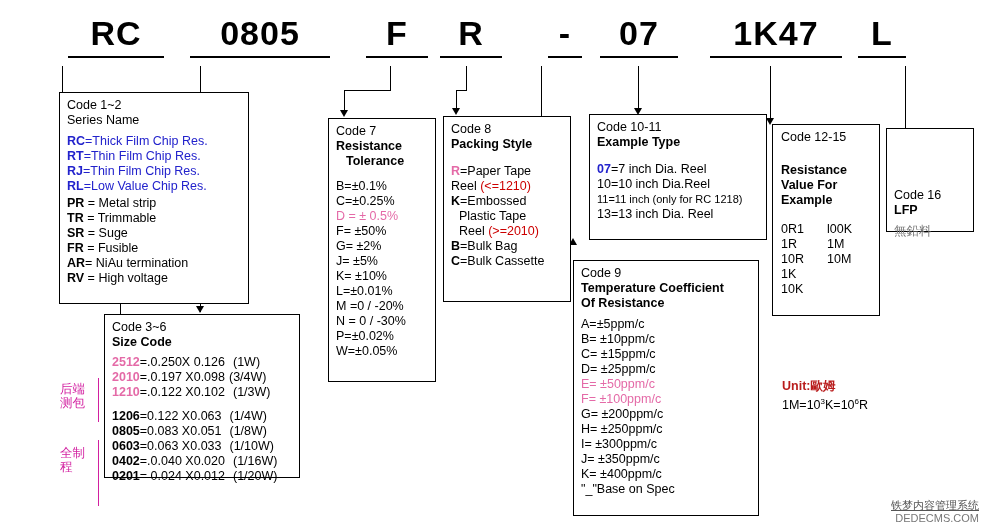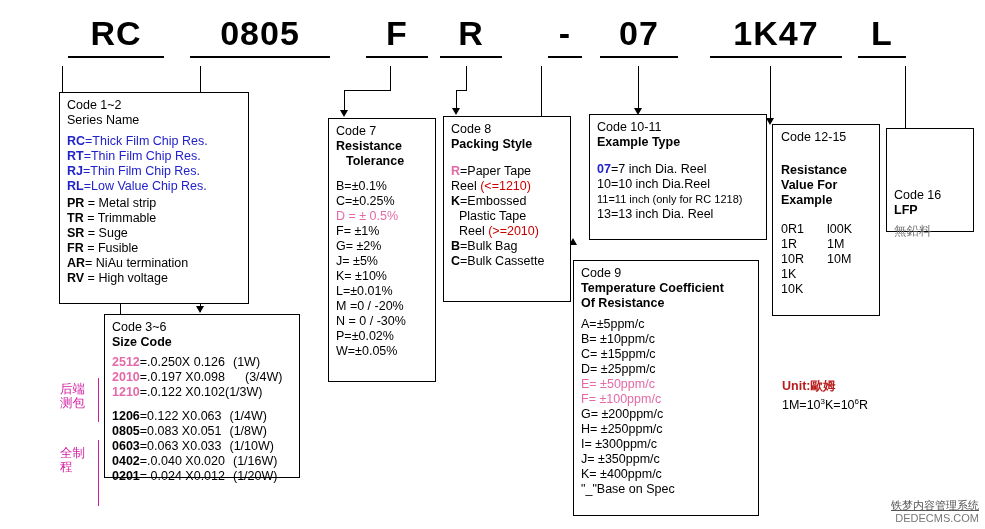--- a/index.html
+++ b/index.html
@@ -154,22 +154,22 @@
     <span class="row"><b class="b">FR</b><span> = Fusible</span></span>
     <span class="row"><b class="b">AR</b><span>= NiAu termination</span></span>
     <span class="row"><b class="b">RV</b><span> = High voltage</span></span>
   </div>
 
   <div class="box" style="left:104px;top:314px;width:196px;height:164px;">
     <span class="row">Code 3~6</span>
     <span class="row b" style="margin-bottom:5px;">Size Code</span>
 
     <span class="kv" style="margin-top:2px;"><b class="pink b">2512</b><span>=.0.250X 0.126</span><span style="margin-left:8px;">(1W)</span></span>
-    <span class="kv"><b class="pink b">2010</b><span>=.0.197 X0.098</span><span style="margin-left:20px;">(3/4W)</span></span>
-    <span class="kv"><b class="pink b">1210</b><span>=.0.122 X0.102</span><span style="">(1/3W)</span></span>
+    <span class="kv"><b class="pink b">2010</b><span>=.0.197 X0.098</span><span style="margin-left:4px;">(3/4W)</span></span>
+    <span class="kv"><b class="pink b">1210</b><span>=.0.122 X0.102</span><span style="margin-left:8px;">(1/3W)</span></span>
     <span class="kv" style="margin-top:9px;"><b class="b">1206</b><span>=0.122 X0.063</span><span style="margin-left:8px;">(1/4W)</span></span>
     <span class="kv"><b class="b">0805</b><span>=0.083 X0.051</span><span style="margin-left:8px;">(1/8W)</span></span>
     <span class="kv"><b class="b">0603</b><span>=0.063 X0.033</span><span style="margin-left:8px;">(1/10W)</span></span>
     <span class="kv"><b class="b">0402</b><span>=.0.040 X0.020</span><span style="margin-left:8px;">(1/16W)</span></span>
     <span class="kv"><b class="b">0201</b><span>= 0.024 X0.012</span><span style="margin-left:8px;">(1/20W)</span></span>
   </div>
 
   <div class="brace" style="left:98px;top:378px;height:44px;"></div>
   <div class="vlabel" style="left:60px;top:382px;">
     <span style="display:block;">后端</span>
@@ -182,21 +182,21 @@
     <span style="display:block;">程</span>
   </div>
 
   <div class="box" style="left:328px;top:118px;width:108px;height:264px;">
     <span class="row">Code 7</span>
     <span class="row b">Resistance</span>
     <span class="row b" style="margin-left:10px;margin-bottom:10px;">Tolerance</span>
     <span class="row">B=±0.1%</span>
     <span class="row">C=±0.25%</span>
     <span class="row pink">D = ± 0.5%</span>
-    <span class="row">F= ±1%</span>
+    <span class="row">F= ±50%</span>
     <span class="row">G= ±2%</span>
     <span class="row">J= ±5%</span>
     <span class="row">K= ±10%</span>
     <span class="row">L=±0.01%</span>
     <span class="row">M =0 / -20%</span>
     <span class="row">N = 0 / -30%</span>
     <span class="row">P=±0.02%</span>
     <span class="row">W=±0.05%</span>
   </div>
 

